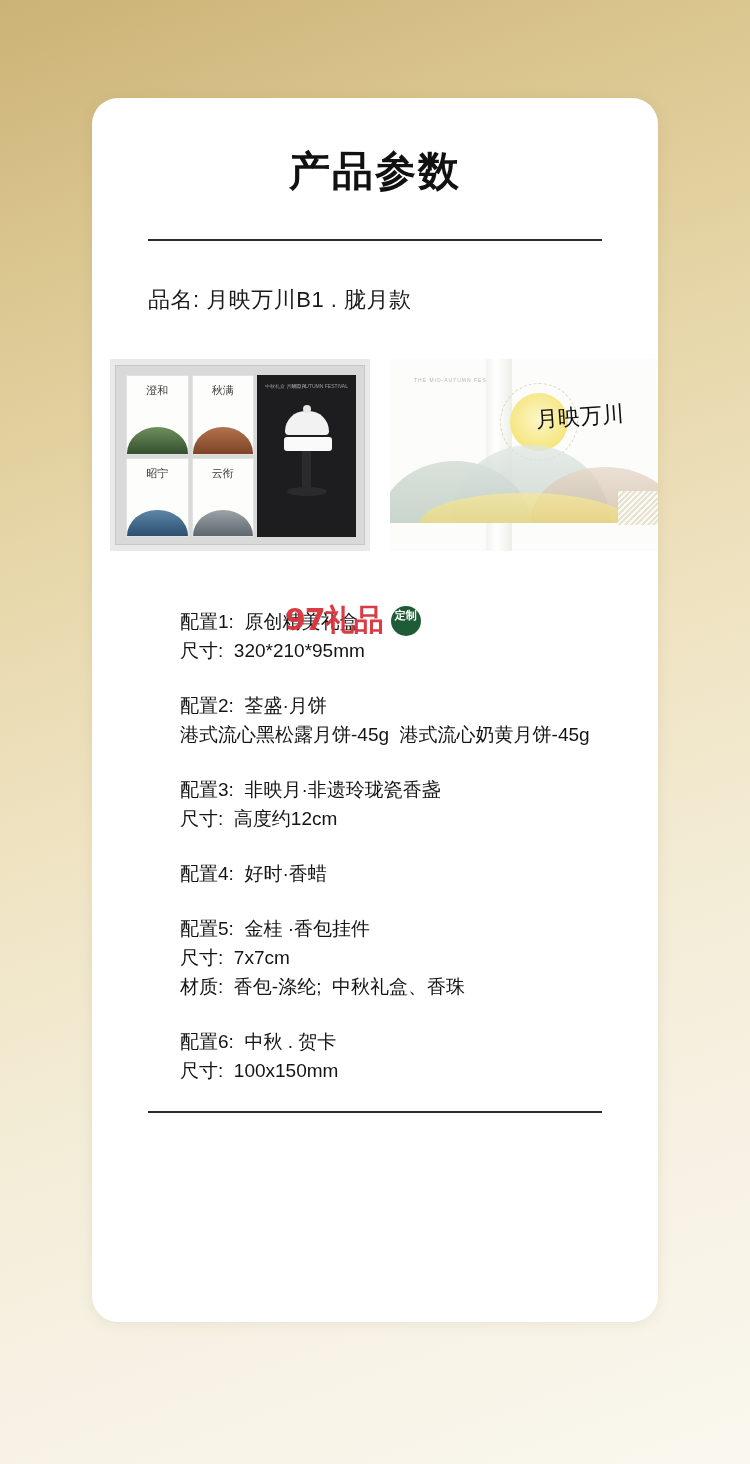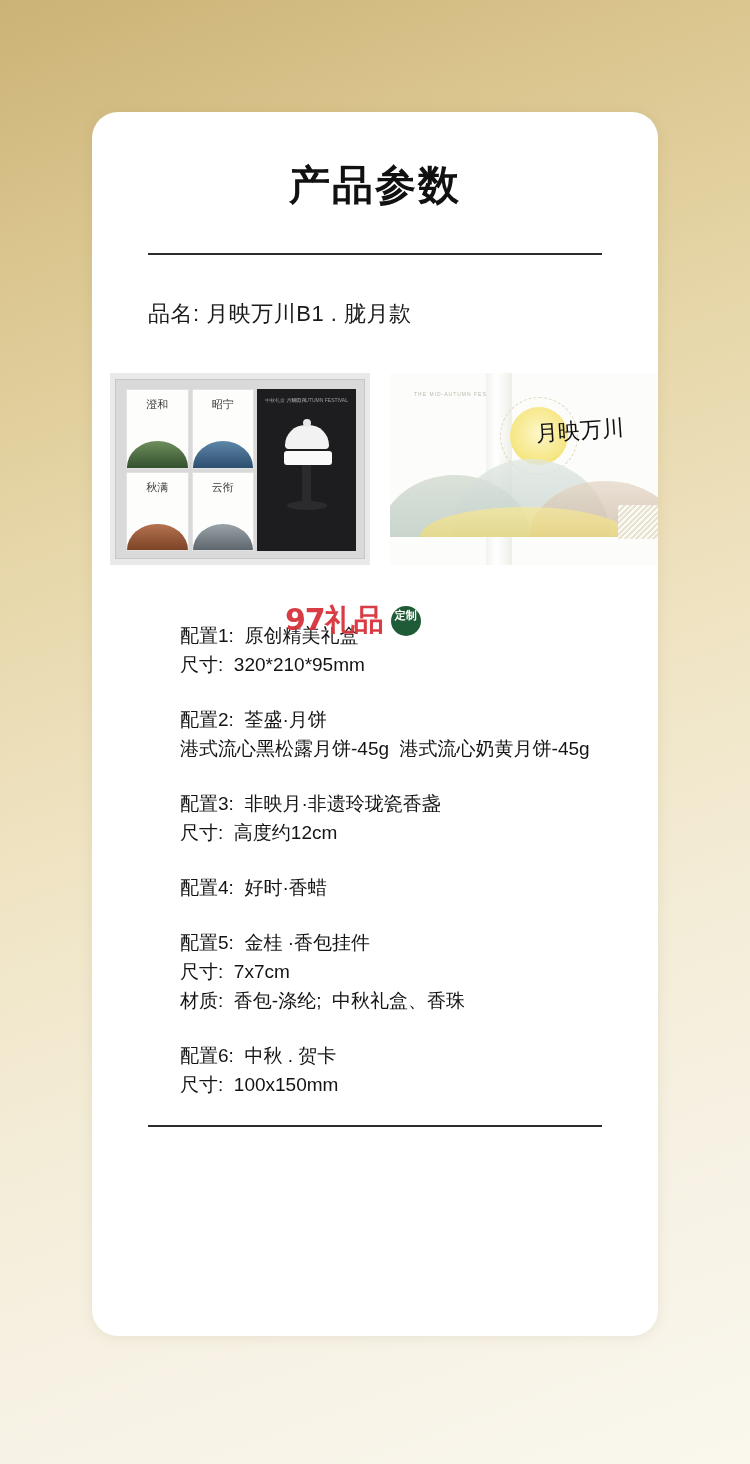--- a/index.html
+++ b/index.html
@@ -10,21 +10,21 @@
   body {
     font-family: "Liberation Sans", "DejaVu Sans", sans-serif;
     background: linear-gradient(160deg, #cbb276 0%, #d9c48c 14%, #e6d6a8 32%, #efe3c2 50%, #f3ecd6 66%, #f6f1e3 80%, #faf7ee 100%);
     position: relative;
     overflow: hidden;
   }
 
   .card {
     position: absolute;
     left: 92px;
-    top: 112px;
+    top: 98px;
     width: 566px;
     height: 1224px;
     background: #ffffff;
     border-radius: 26px;
     box-shadow: 0 2px 14px rgba(120,100,50,0.10);
     overflow: hidden;
   }
 
   .title {
     text-align: center;
@@ -304,26 +304,26 @@
   <div class="images">
 
     <div class="photo">
       <div class="tray">
         <div class="tray-inner">
           <div class="boxes">
             <div class="mbox m1">
               <div class="glyph">澄和</div>
               <div class="wave"></div>
             </div>
+            <div class="mbox m3">
+              <div class="glyph">秋满</div>
+              <div class="wave"></div>
+            </div>
             <div class="mbox m2">
               <div class="glyph">昭宁</div>
-              <div class="wave"></div>
-            </div>
-            <div class="mbox m3">
-              <div class="glyph">秋满</div>
               <div class="wave"></div>
             </div>
             <div class="mbox m4">
               <div class="glyph">云衔</div>
               <div class="wave"></div>
             </div>
           </div>
           <div class="darkpanel">
             <div class="tiny">中秋礼盒
 月映万川</div>

